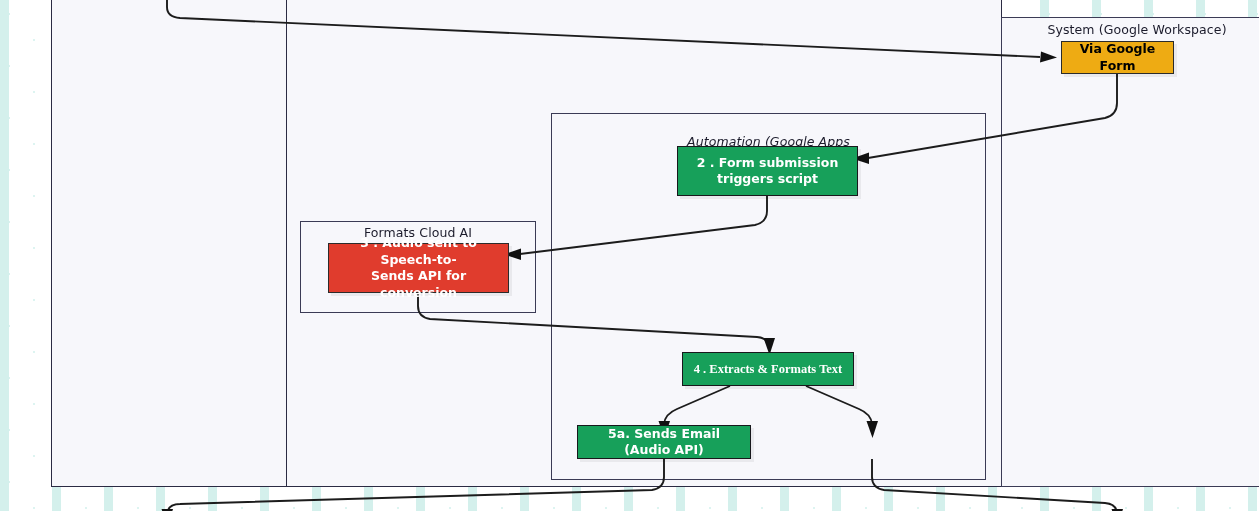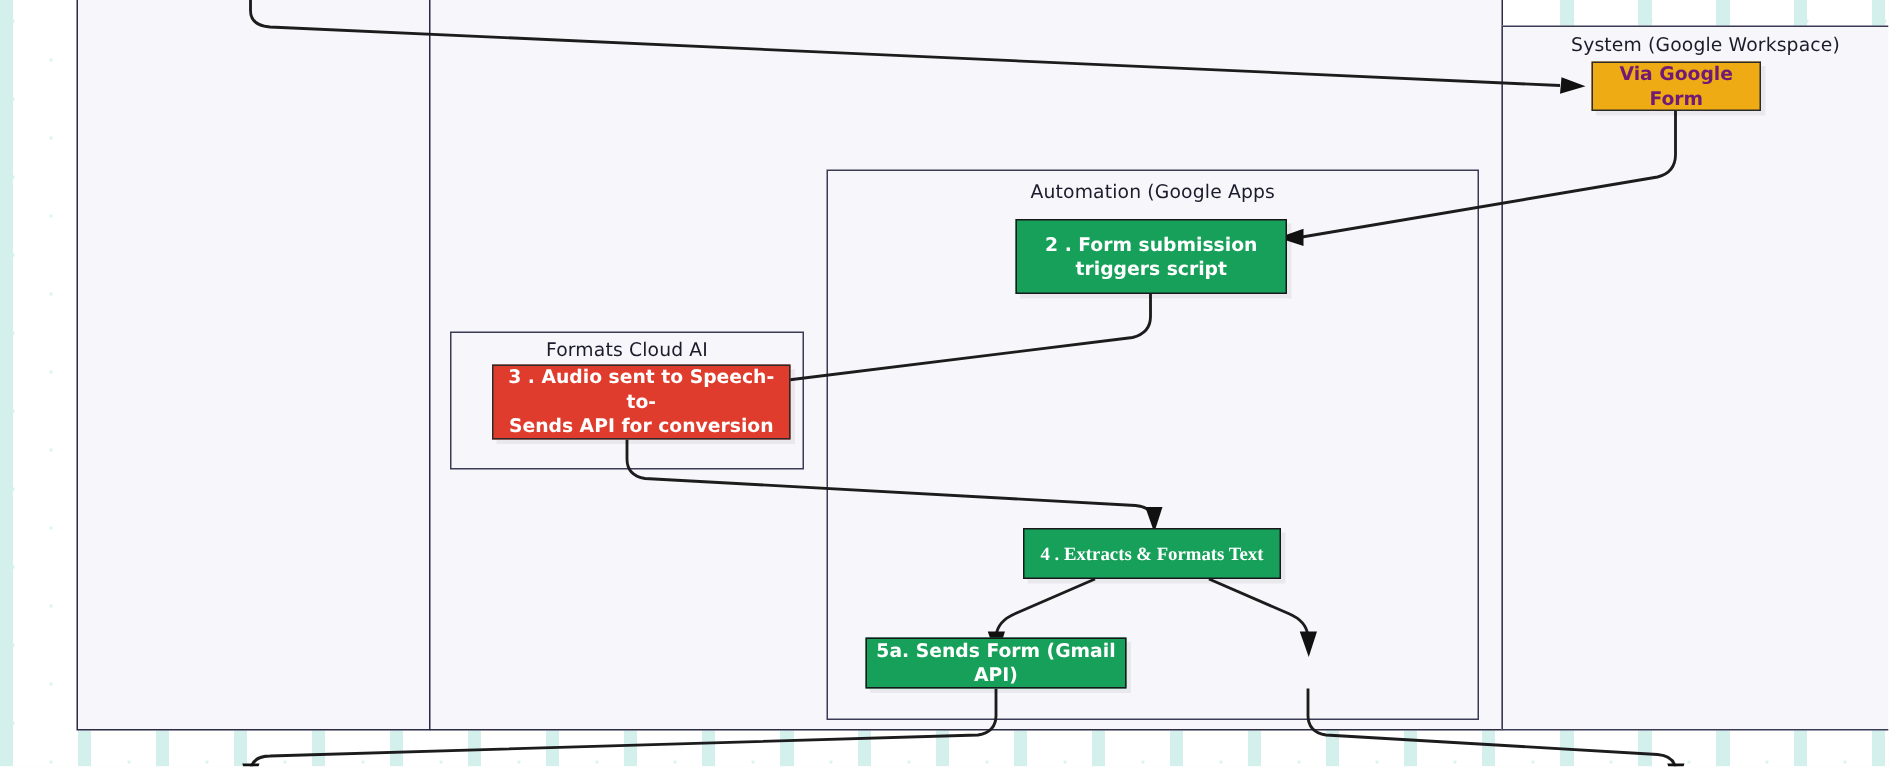--- a/index.html
+++ b/index.html
@@ -72,21 +72,21 @@
     text-align: center;
     font-size: 12.5px;
     font-weight: bold;
     line-height: 1.32;
     border: 1.6px solid #2b2b2b;
     box-shadow: 3px 3px 0 rgba(0,0,0,0.055);
     padding: 2px 6px;
   }
   .node.green { background: #17a05a; color: #ffffff; border-color: #18181c; }
   .node.red   { background: #e03c2d; color: #ffffff; border-color: #2b2b2b; }
-  .node.amber { background: #eeab13; color: #701a75; border-color: #2b2b2b; }
+  .node.amber { background: #eeab13; color: #000000; border-color: #2b2b2b; }
 
   svg.edges {
     position: absolute;
     inset: 0;
     width: 1259px;
     height: 511px;
     pointer-events: none;
     overflow: visible;
   }
   svg.edges path { fill: none; stroke: #1c1c1c; stroke-width: 1.9px; }
@@ -101,21 +101,21 @@
 
   <div class="outer-cluster" style="left:51px; top:-12px; width:236px; height:499px;"></div>
 
   <div class="outer-cluster" style="left:286px; top:-12px; width:716px; height:499px;"></div>
 
   <div class="cluster" style="left:1001px; top:17px; width:272px; height:470px;">
     <div class="cluster-label" style="top:4px;">System (Google Workspace)</div>
   </div>
 
   <div class="cluster" style="left:551px; top:113px; width:435px; height:367px;">
-    <div class="cluster-label" style="top:6px;">Automation (Google Apps</div>
+    <div class="cluster-label" style="top:20px;font-style:italic;">Automation (Google Apps</div>
   </div>
 
   <div class="cluster" style="left:300px; top:221px; width:236px; height:92px;">
     <div class="cluster-label" style="top:3px;">Formats Cloud AI</div>
   </div>
 
   <svg class="edges" viewBox="0 0 1259 511">
 
     <g>
       <path d="M167,-30 L167,7 Q167,17 180,18 L1040,57"></path>
@@ -162,29 +162,29 @@
     <span>Via Google Form</span>
   </div>
 
   <div class="node green" style="left:677px; top:134px; width:181px; height:50px;margin-top:12px;">
     <span>
       <span>2 . Form submission</span><br>
       <span>triggers script</span>
     </span>
   </div>
 
-  <div class="node red" style="left:328px; top:243px; width:199px; height:50px;">
+  <div class="node red" style="left:328px; top:243px; width:181px; height:50px;">
     <span>
       <span>3 . Audio sent to Speech-to-</span><br>
       <span>Sends API for conversion</span>
     </span>
   </div>
 
   <div class="node green" style="left:682px; top:352px; width:172px; height:34px;font-family:Liberation Serif, serif;">
     <span>4 . Extracts &amp; Formats Text</span>
   </div>
 
   <div class="node green" style="left:577px; top:425px; width:174px; height:34px;">
-    <span>5a. Sends Form (Gmail API)</span>
+    <span>5a. Sends Email (Audio API)</span>
   </div>
 
 
 </div>
 
 </body></html>

